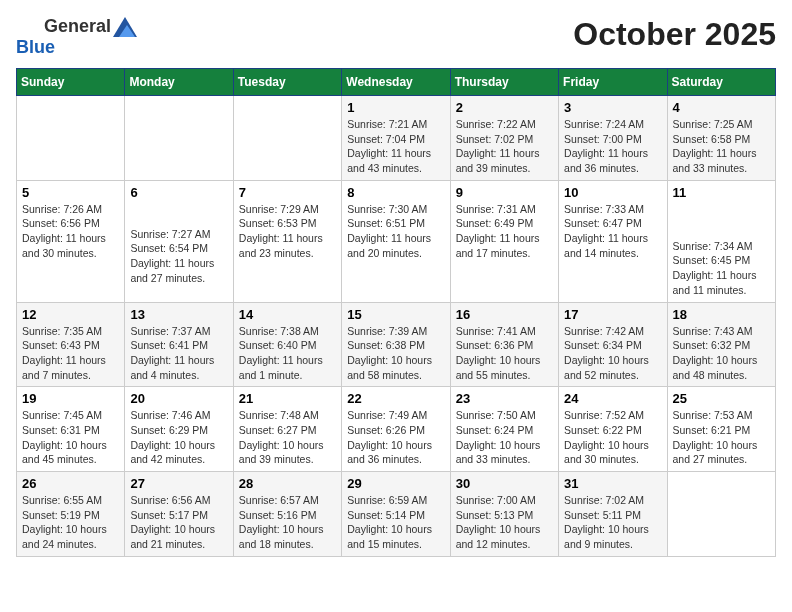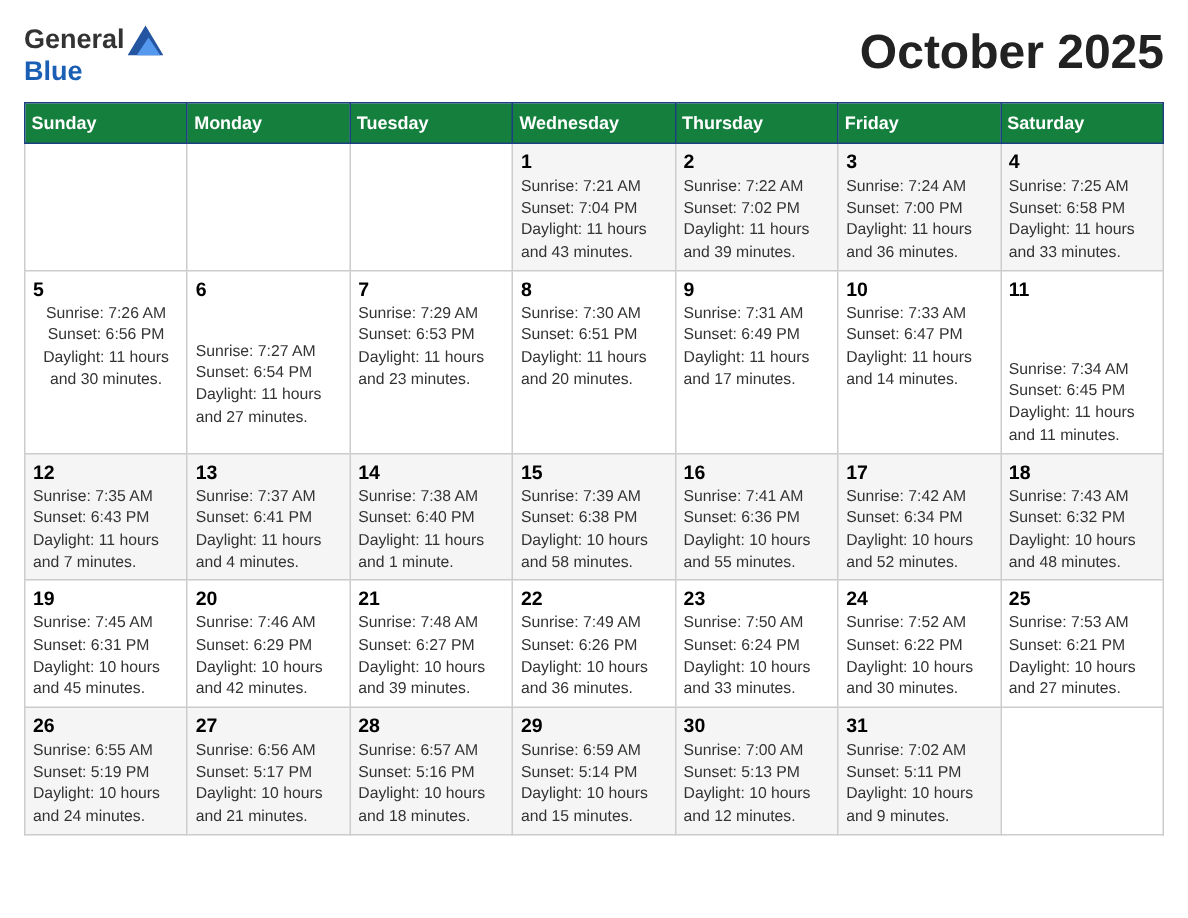--- a/index.html
+++ b/index.html
@@ -17,20 +17,21 @@
       margin-bottom: 10px;
     }
     .logo {
       display: flex;
       flex-direction: column;
       align-items: flex-start;
     }
     .logo-text {
       display: flex;
       align-items: center;
+      margin-left: 28px;
     }
     .logo-general {
       font-size: 18px;
       font-weight: bold;
       color: #333;
     }
     .logo-blue {
       font-size: 18px;
       font-weight: bold;
       color: #1a5fb4;
@@ -149,21 +150,21 @@
         <td>
           <span class="day-number">4</span>
           <div class="day-info" style="white-space: pre-line;">Sunrise: 7:25 AM
 Sunset: 6:58 PM
 Daylight: 11 hours and 33 minutes.</div>
         </td>
       </tr>
       <tr>
         <td>
           <span class="day-number">5</span>
-          <div class="day-info" style="white-space: pre-line; text-align: center;">Sunrise: 7:26 AM
+          <div class="day-info" style="white-space: pre-line;">Sunrise: 7:26 AM
 Sunset: 6:56 PM
 Daylight: 11 hours and 30 minutes.</div>
         </td>
         <td>
           <span class="day-number">6</span>
           <div class="day-info" style="white-space: pre-line; margin-top: 27px;">Sunrise: 7:27 AM
 Sunset: 6:54 PM
 Daylight: 11 hours and 27 minutes.</div>
         </td>
         <td>

